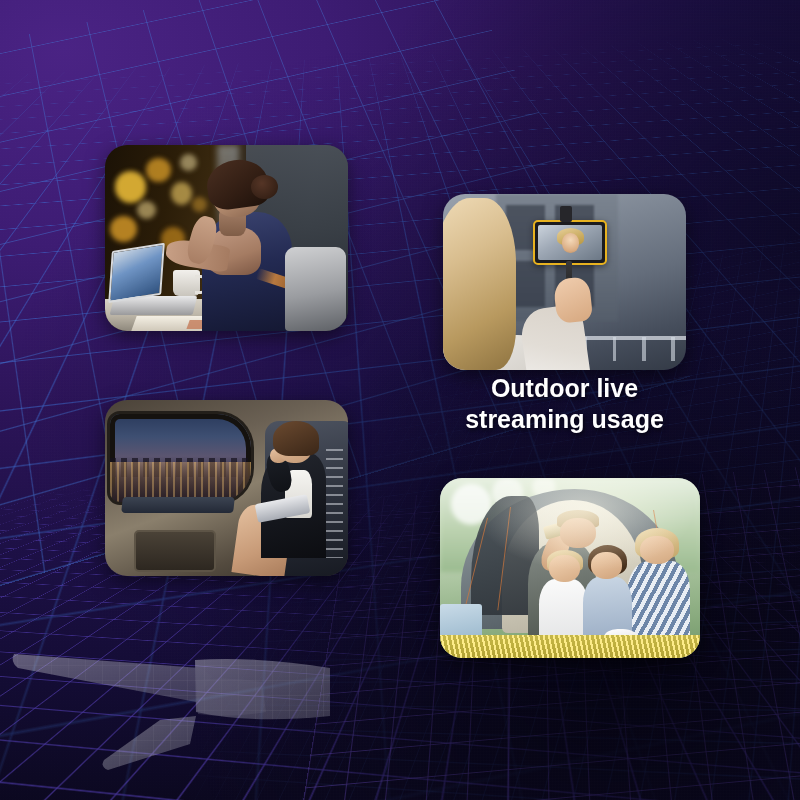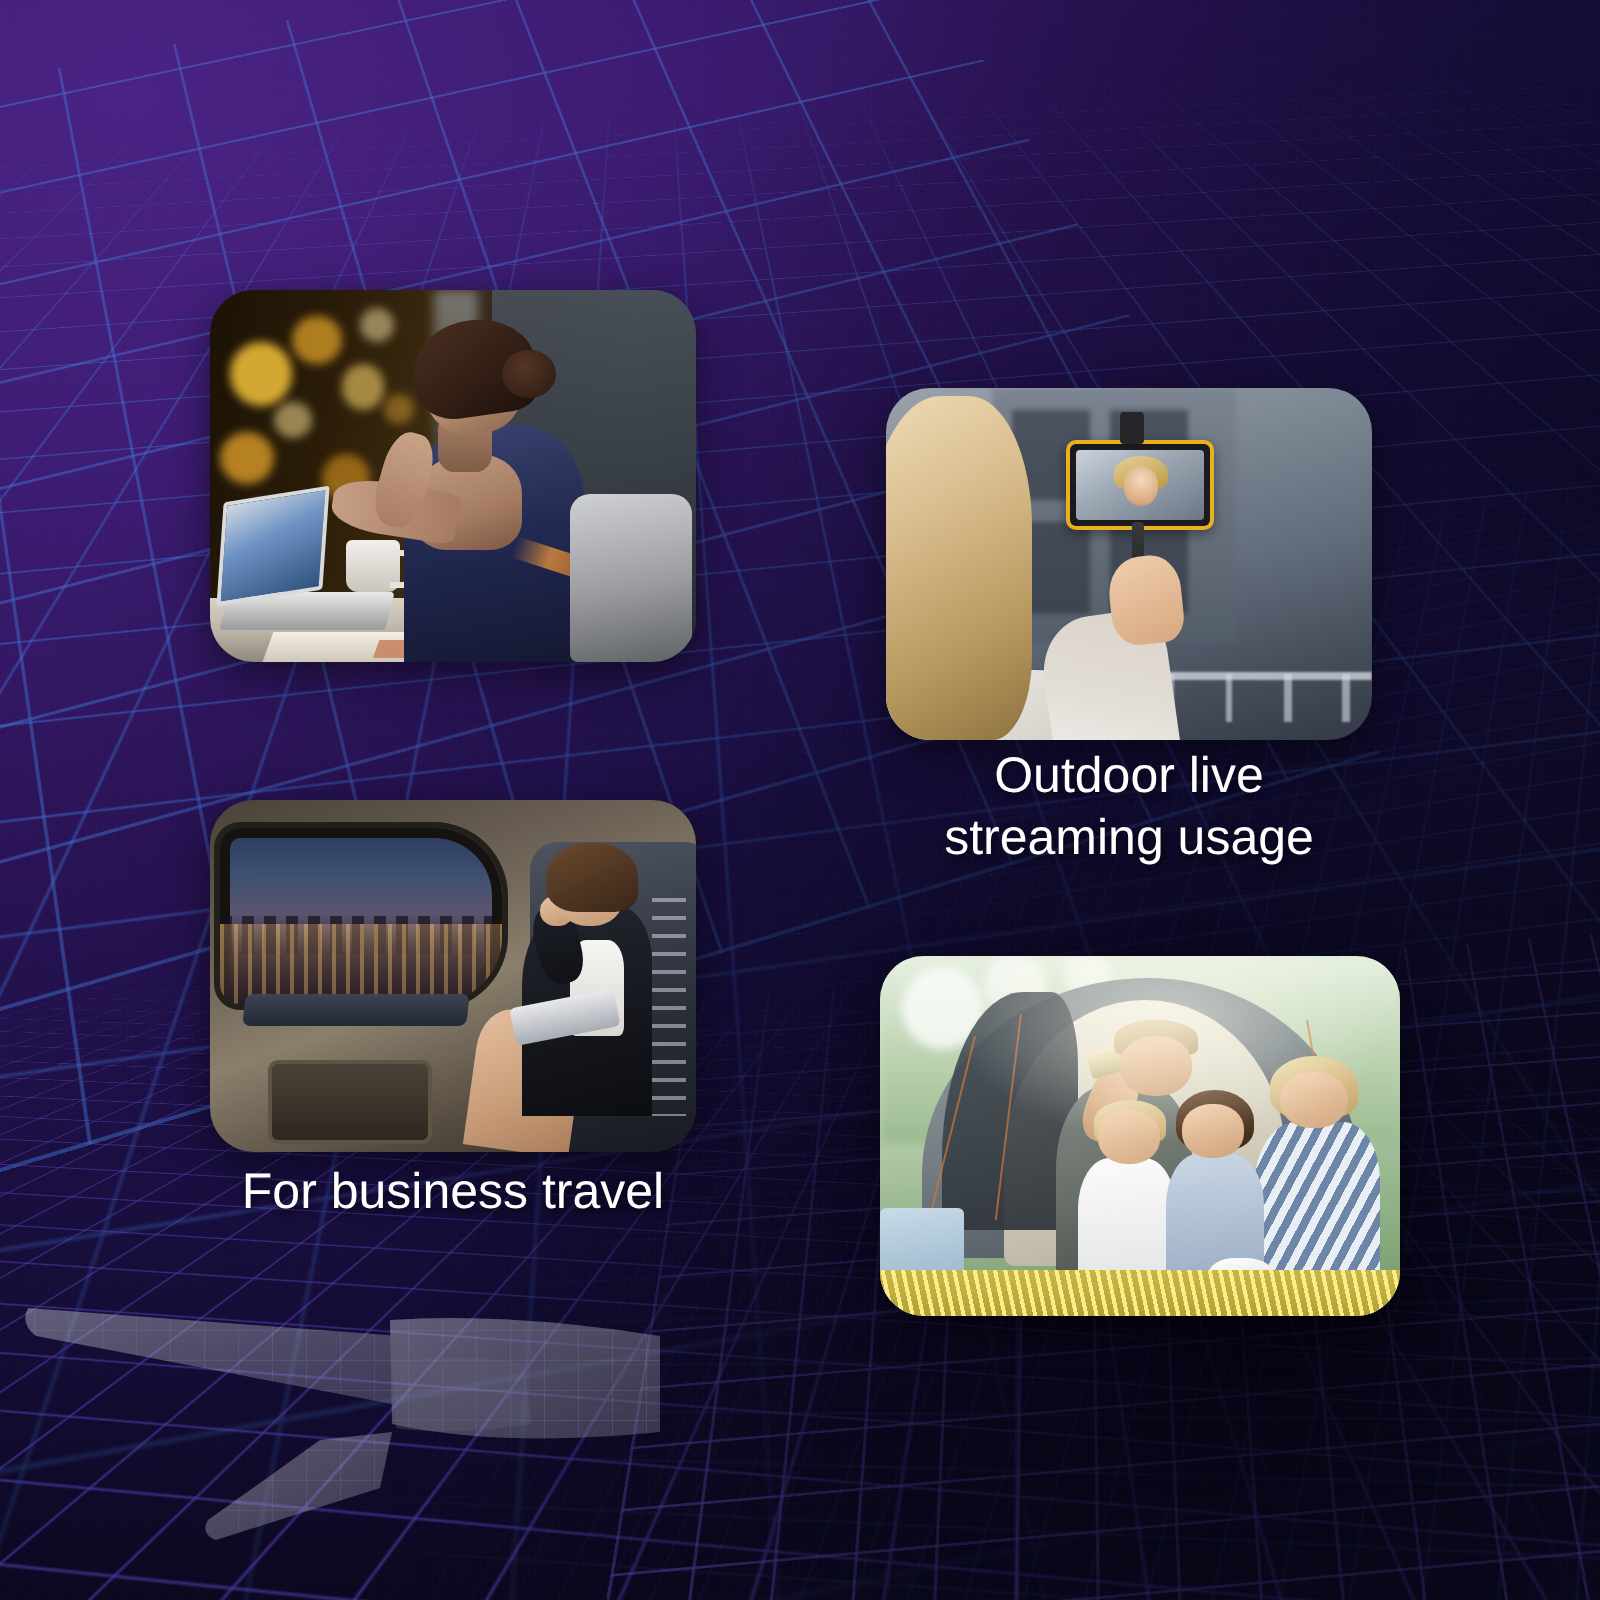--- a/index.html
+++ b/index.html
@@ -156,21 +156,21 @@
   .caption {
     position: absolute;
     color: #ffffff;
     font-size: 25px;
     line-height: 31px;
     text-align: center;
     text-shadow: 1px 2px 4px rgba(0,0,0,0.65);
     white-space: pre-line;
   }
   .cap-1 { left: 105px; top: 335px; width: 243px; }
-  .cap-2 { left: 423px; top: 373px; width: 283px; }
+  .cap-2 { left: 423px; top: 373px; width: 283px; font-weight: bold; }
   .cap-3 { left: 85px; top: 581px; width: 283px; }
   .cap-4 { left: 420px; top: 663px; width: 300px; }
 
   
   .p1-bg {
     background:
       linear-gradient(100deg, #1b1206 0%, #2b1d08 26%, #3b2a10 44%, #2a2a2e 62%, #3a3f46 78%, #20242a 100%);
   }
   .bokeh {
     position: absolute;
@@ -695,21 +695,20 @@
       <div class="p3-legs"></div>
       <div class="p3-body"></div>
       <div class="p3-blouse"></div>
       <div class="p3-tablet"></div>
       <div class="p3-arm"></div>
       <div class="p3-hand"></div>
       <div class="p3-head"></div>
       <div class="p3-hair"></div>
     </div>
   </div>
-  <div class="caption cap-3">For business travel</div>
 
   <div class="card card-4">
     <div class="scene p4-bg">
       <div class="p4-trees"></div>
       <div class="p4-tent"></div>
       <div class="p4-tent-door"></div>
       <div class="p4-tent-shade"></div>
       <div class="p4-guy" style="left:18%; top:22%; height:52%; transform:rotate(14deg);"></div>
       <div class="p4-guy" style="left:27%; top:16%; height:58%; transform:rotate(7deg);"></div>
       <div class="p4-guy" style="left:82%; top:18%; height:56%; transform:rotate(-10deg);"></div>

